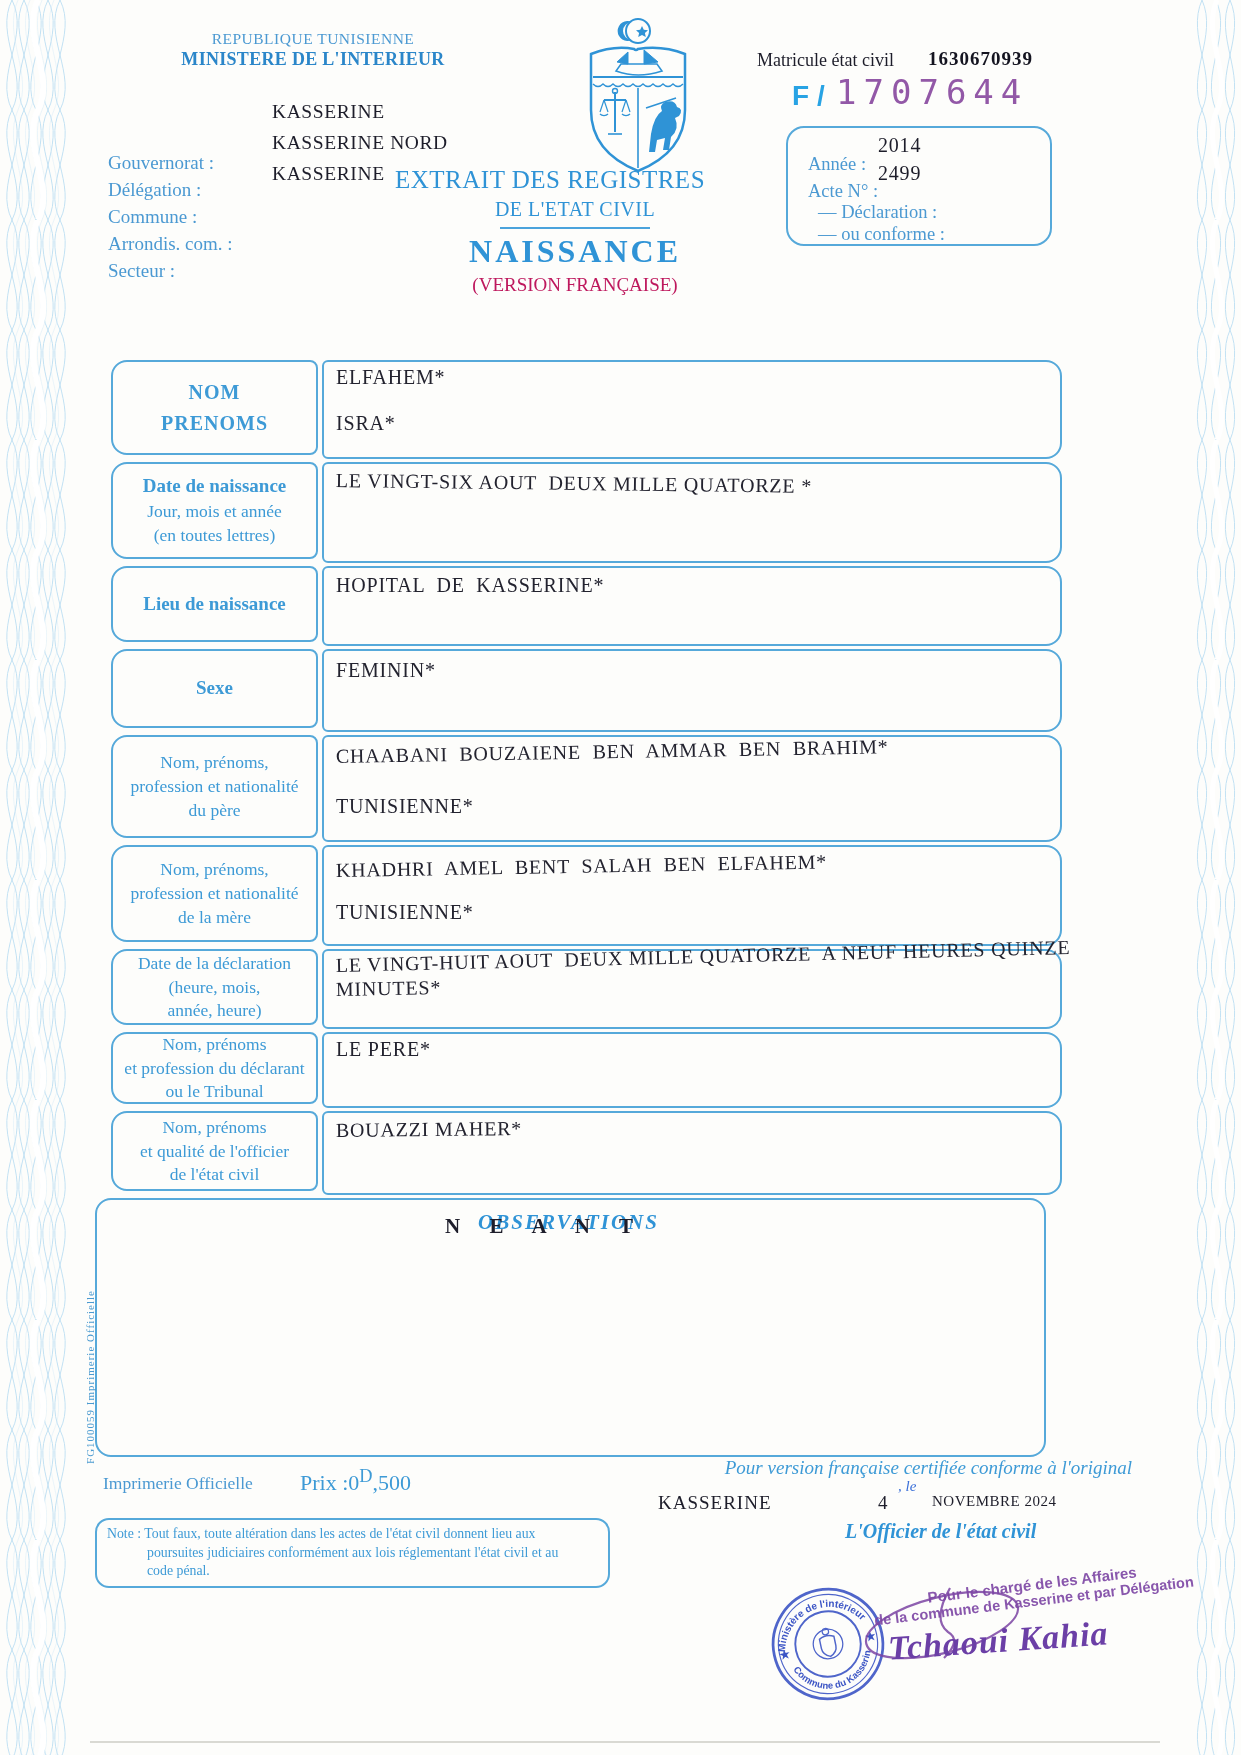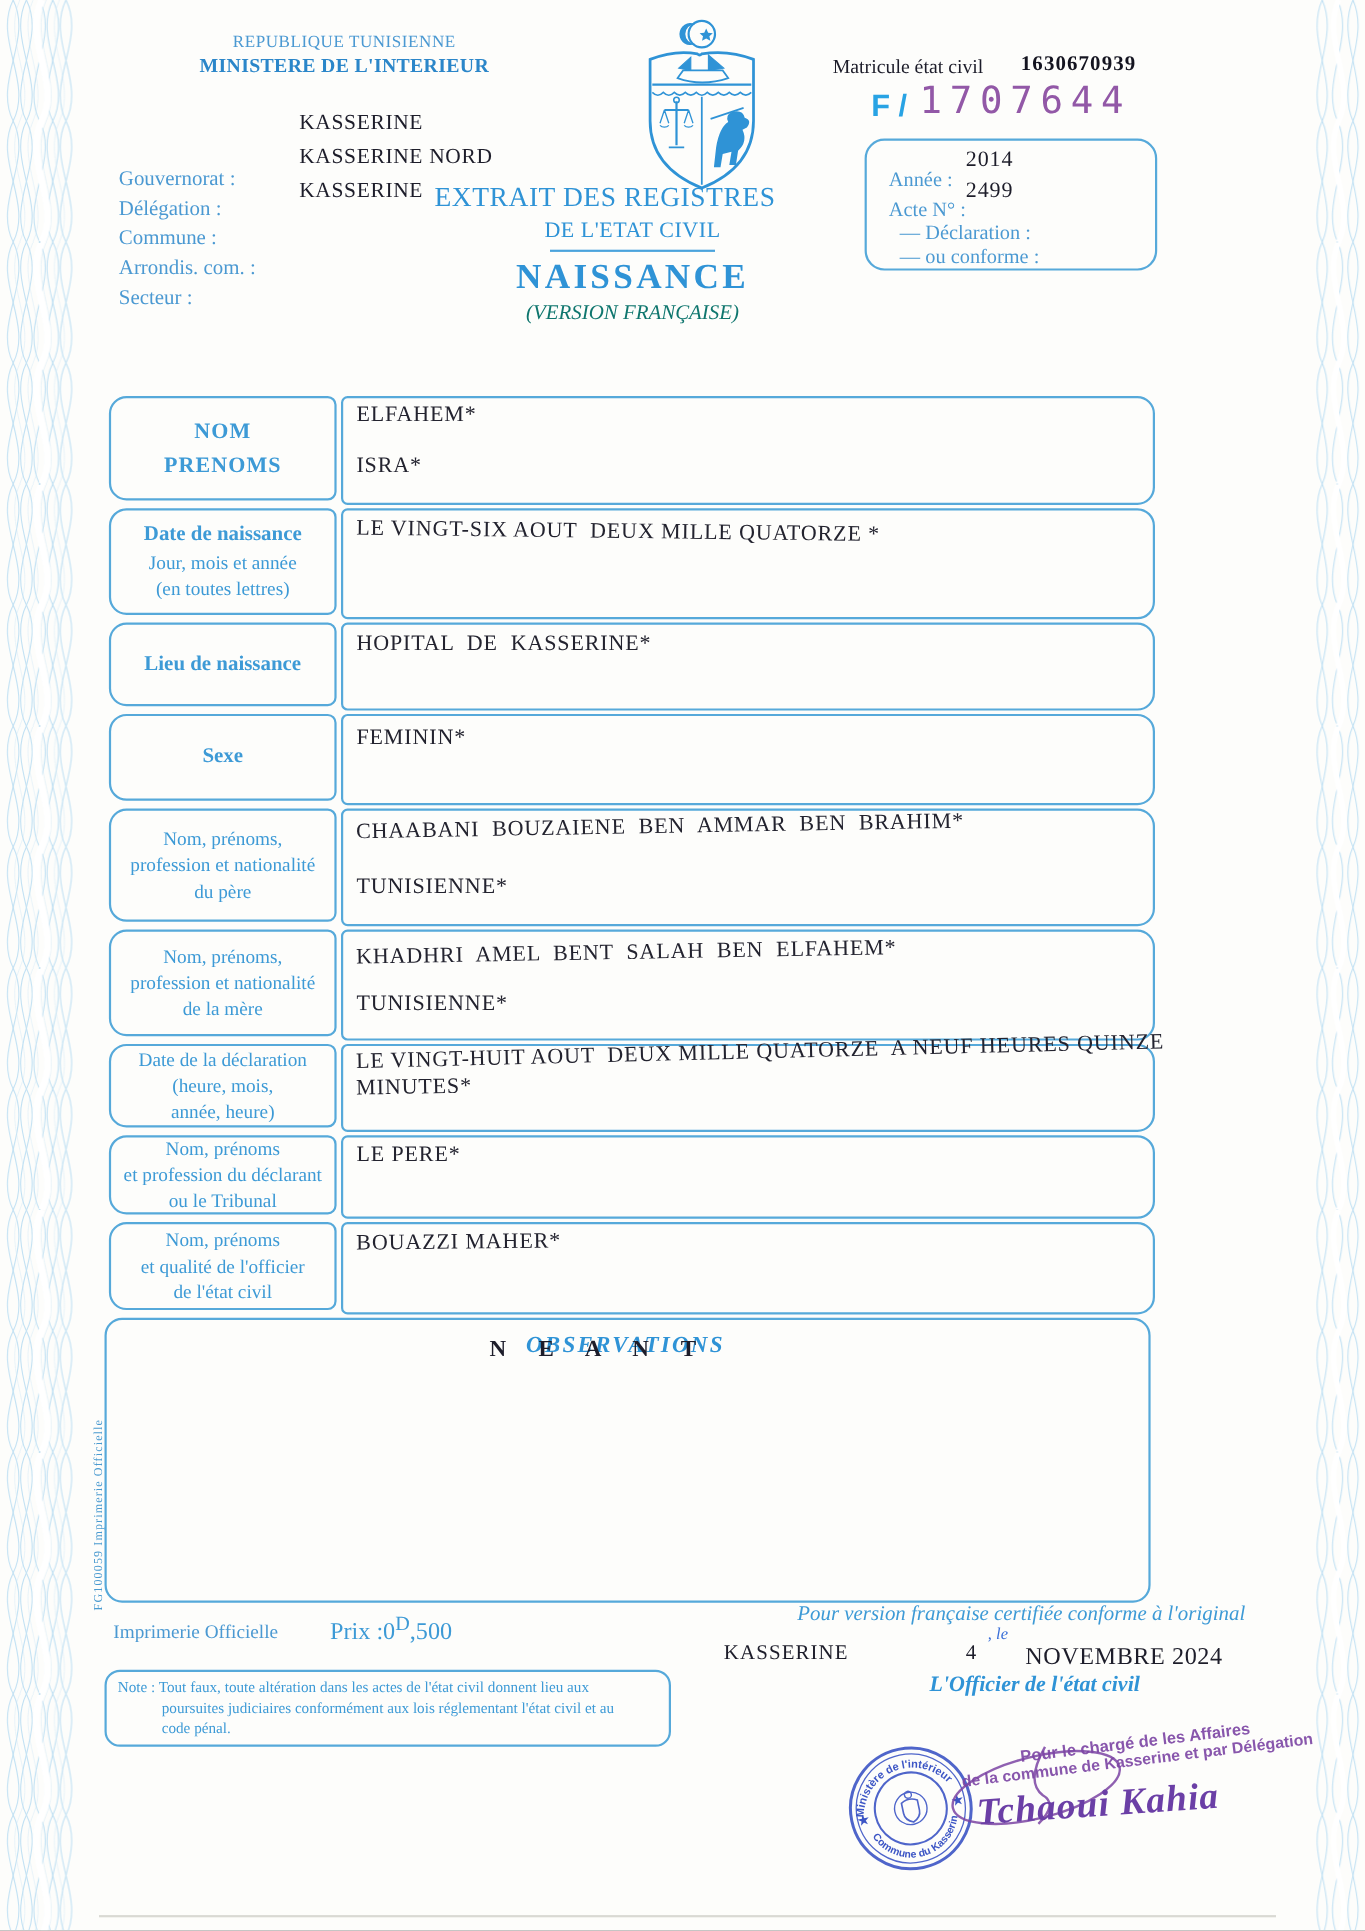--- a/index.html
+++ b/index.html
@@ -12,26 +12,26 @@
   .admin-labels{left:108px;top:122px;font-size:19px;color:#4b99d2;line-height:27px;margin-top:27px;}
   .admin-values{left:272px;top:96px;font-size:19.5px;color:#1d1d2a;line-height:31px;letter-spacing:.6px;}
   .matricule-label{left:757px;top:50px;font-size:18px;color:#1d1d2a;}
   .matricule-value{left:928px;top:48px;font-size:19px;font-weight:bold;letter-spacing:1px;color:#141420;}
   .serial-prefix{left:792px;top:80px;font-size:28px;font-weight:bold;color:#28a3e4;font-family:"Liberation Sans",sans-serif;}
   .serial-number{left:836px;top:72px;font-size:34px;color:#8a4ba0;font-family:"DejaVu Sans Mono",monospace;letter-spacing:7px;opacity:.92;}
   .title1{left:395px;top:166px;width:360px;font-size:25px;font-weight:normal;color:#2f93d6;letter-spacing:.5px;}
   .title2{left:395px;top:198px;width:360px;text-align:center;font-size:20px;color:#2f93d6;letter-spacing:.5px;}
   .title2-underline{left:500px;top:227px;width:150px;height:2px;background:#4aa3dc;}
   .title3{left:395px;top:233px;width:360px;text-align:center;font-size:32px;font-weight:bold;color:#2f93d6;letter-spacing:3px;}
-  .title4{left:395px;top:274px;width:360px;text-align:center;font-size:19px;font-style:italic;color:#0f766e;}
+  .title4{left:395px;top:274px;width:360px;text-align:center;font-size:19px;color:#be185d;}
   .acte-box{left:786px;top:126px;width:262px;height:116px;border:2px solid #56a9da;border-radius:18px;}
   .acte-box span{position:absolute;font-size:18.5px;color:#4b99d2;}
   .acte-box .val{color:#1d1d2a;font-size:20px;}
   
-  .row{position:absolute;left:4px;top:0;width:1009px;}
+  .row{position:absolute;left:16px;top:0;width:1009px;}
   .cell{position:absolute;border:2px solid #56a9da;background:transparent;}
   .label-cell{left:95px;width:207px;height:100%;border-radius:16px 8px 8px 16px;
               display:flex;flex-direction:column;justify-content:center;align-items:center;gap:1px;padding:0 4px;box-sizing:border-box;}
   .value-cell{left:306px;width:736px;height:100%;border-radius:6px 16px 16px 6px;}
   .lbl{font-size:17.5px;color:#3d9ad6;text-align:center;line-height:1.3;}
   .lbl.b{font-weight:bold;font-size:19px;}
   .lbl.big{font-weight:bold;font-size:20px;letter-spacing:1px;line-height:1.5;}
   .val{position:absolute;left:12px;font-size:20px;color:#23232f;letter-spacing:.8px;white-space:pre;}
   .t-up05{transform:rotate(-.6deg);transform-origin:left bottom;}
   .t-up1{transform:rotate(-1deg);transform-origin:left bottom;}
@@ -44,21 +44,21 @@
   
   .imprimerie{left:103px;top:1473px;font-size:17.5px;color:#4b99d2;}
   .prix{left:300px;top:1466px;font-size:22px;color:#3d9ad6;}
   .note-box{left:95px;top:1518px;width:515px;height:70px;border:2px solid #56a9da;border-radius:14px;padding:5px 8px 0 10px;box-sizing:border-box;}
   .note-line{font-size:13.8px;color:#3d9ad6;line-height:1.35;}
   .note-line.ind{padding-left:40px;}
   .certification{left:560px;top:1457px;width:572px;text-align:right;font-size:19px;font-style:italic;color:#3d9ad6;}
   .date-place{left:658px;top:1492px;font-size:19px;letter-spacing:1px;color:#1d1d2a;}
   .date-day{left:878px;top:1492px;font-size:19px;color:#1d1d2a;}
   .date-le{left:898px;top:1478px;font-size:15px;font-style:italic;color:#3a6fd8;}
-  .date-month{left:932px;top:1493px;font-size:22px;letter-spacing:.5px;color:#1d1d2a;}
+  .date-month{left:932px;top:1493px;font-size:15px;letter-spacing:.5px;color:#1d1d2a;}
   .officer-title{left:845px;top:1520px;font-size:20px;font-weight:bold;font-style:italic;color:#2f93d6;}
   .side-code{left:84px;top:1290px;writing-mode:vertical-rl;transform:rotate(180deg);font-size:11px;color:#4a9ad0;letter-spacing:1px;}
   .bottom-scan{left:90px;top:1741px;width:1070px;height:2px;background:#d9d9d3;}
   
   .stamp-svg{left:770px;top:1586px;}
   .overprint{left:868px;top:1576px;width:330px;text-align:center;transform:rotate(-7deg);
              font-family:"Liberation Sans",sans-serif;font-weight:bold;color:#7c45a4;opacity:.9;}
   .overprint .l1{font-size:15px;}
   .overprint .l2{font-size:14.5px;}
   .flourish-svg{left:852px;top:1580px;}

